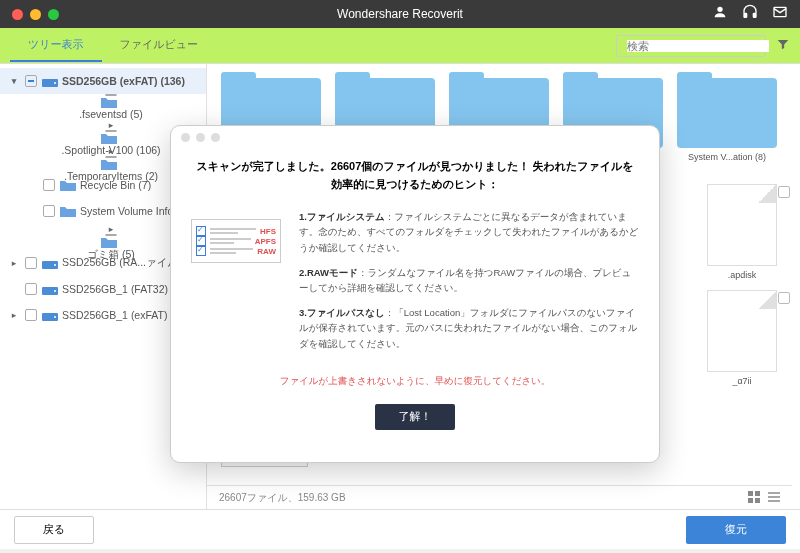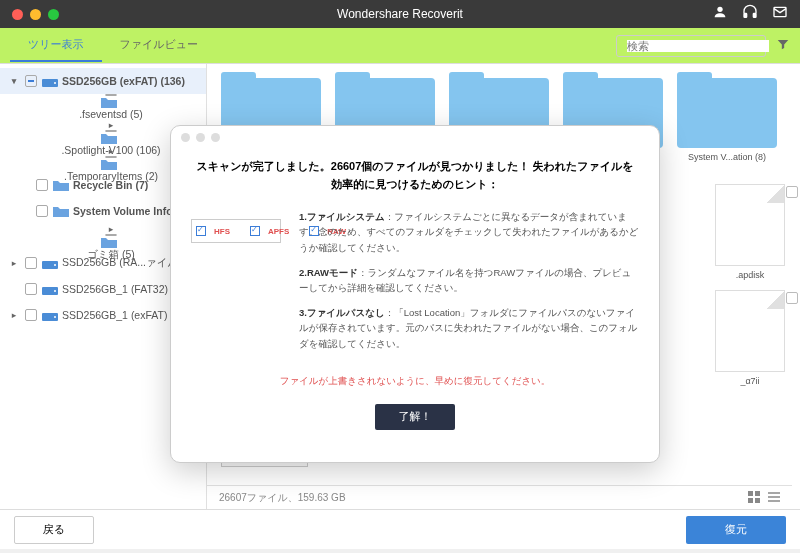--- a/index.html
+++ b/index.html
@@ -30,21 +30,21 @@
 .sidebar { width: 207px; background: #fff; border-right: 1px solid #e0e0e0; padding: 4px 0; overflow: hidden; }
 .tree-item { display: flex; align-items: center; height: 26px; padding: 0 4px 0 8px; font-size: 10.5px; color: #555; cursor: pointer; white-space: nowrap; }
 .tree-item.selected { background: #e8f0fb; font-weight: 600; }
 .tree-item .exp { width: 12px; height: 12px; display: flex; align-items: center; justify-content: center; font-size: 9px; color: #666; }
 .tree-item .cb { width: 12px; height: 12px; border: 1px solid #aaa; border-radius: 2px; margin: 0 5px; position: relative; }
 .tree-item .cb.partial::after { content: ""; position: absolute; left: 2px; right: 2px; top: 4px; height: 2px; background: #3b7dd8; }
 .tree-item .icn { width: 16px; height: 14px; margin-right: 4px; display: flex; align-items: center; }
 .drive-ic { fill: #4a8cd6; }
 .folder-ic { fill: #6aa3e0; }
 .tree-item.l1 { padding-left: 20px; flex-direction: column; }
-.tree-item.l2 { padding-left: 19px; font-weight: bold; }
+.tree-item.l2 { padding-left: 26px; }
 
 .main { flex: 1; background: #fff; position: relative; }
 .grid { display: flex; flex-wrap: wrap; gap: 14px; padding: 14px; }
 .folder-card { width: 100px; height: 92px; position: relative; }
 .folder-card .chk { position: absolute; right: 2px; top: 2px; width: 12px; height: 12px; border: 1px solid #bbb; background: #fff; border-radius: 2px; }
 .folder-shape { width: 100%; height: 70px; background: #84c5ef; border-radius: 4px; position: relative; }
 .folder-shape::before { content: ""; position: absolute; top: -6px; left: 0; width: 35px; height: 10px; background: #84c5ef; border-radius: 3px 3px 0 0; }
 .file-shape { width: 70px; height: 82px; background: #fff; border: 1px solid #ddd; margin: 0 auto; position: relative; }
 .file-shape::after { content: ""; position: absolute; right: 0; top: 0; width: 18px; height: 18px; background: linear-gradient(135deg, #fff 50%, #e0e0e0 50%); }
 .card-label { font-size: 9px; color: #555; text-align: center; margin-top: 4px; white-space: nowrap; overflow: hidden; text-overflow: ellipsis; }
@@ -57,21 +57,21 @@
 .btn-back { width: 80px; height: 28px; border: 1px solid #ccc; background: #fff; font-size: 11px; border-radius: 2px; cursor: pointer; }
 .btn-recover { width: 100px; height: 28px; background: #3b84d8; color: #fff; border: none; font-size: 11px; border-radius: 2px; cursor: pointer; margin-left: auto; }
 
 .modal-overlay { position: absolute; left: 170px; top: 125px; width: 490px; background: #fff; border: 1px solid #ccc; border-radius: 10px; box-shadow: 0 8px 30px rgba(0,0,0,0.2); z-index: 100; }
 .modal-header { height: 22px; display: flex; align-items: center; padding: 0 10px; gap: 6px; }
 .modal-header .ml { width: 9px; height: 9px; border-radius: 50%; background: #ddd; }
 .modal-body { padding: 10px 20px 16px; }
 .modal-title { font-size: 11px; font-weight: 600; text-align: center; line-height: 1.6; margin-bottom: 16px; }
 .modal-content { display: flex; gap: 18px; }
 .modal-illust { width: 90px; flex-shrink: 0; padding-top: 10px; }
-.illust-box { border: 1px solid #ccc; padding: 6px 4px; display: flex; flex-direction: row; gap: 20px; }
+.illust-box { border: 1px solid #ccc; padding: 6px 4px; display: flex; flex-direction: column; gap: 0; }
 .illust-row { display: flex; align-items: center; gap: 4px; }
 .illust-chk { width: 10px; height: 10px; border: 1px solid #3b7dd8; position: relative; }
 .illust-chk::after { content: "✓"; position: absolute; font-size: 8px; color: #3b7dd8; top: -2px; }
 .illust-lines { flex: 1; display: flex; flex-direction: column; gap: 2px; }
 .illust-line { height: 2px; background: #ccc; }
 .illust-tag { font-size: 8px; color: #e05050; font-weight: 600; }
 .modal-text { flex: 1; font-size: 9.5px; color: #555; line-height: 1.6; }
 .modal-text p { margin-bottom: 10px; }
 .modal-text b { color: #333; }
 .modal-warning { color: #e05050; font-size: 9.5px; text-align: center; margin: 14px 0 12px; }
@@ -250,21 +250,21 @@
           <div class="chk"></div>
           <div class="folder-shape"></div>
           <div class="card-label"></div>
         </div>
         <div class="folder-card">
           <div class="chk"></div>
           <div class="folder-shape"></div>
           <div class="card-label">System V...ation (8)</div>
         </div>
       </div>
-    <div style="position:absolute; right:0; top:120px; display:flex; flex-direction:column; gap:14px;" id="grid-row2">
+    <div style="position:absolute; right:8px; top:120px; display:flex; flex-direction:column; gap:14px;" id="grid-row2">
         <div class="folder-card">
           <div class="chk"></div>
           <div class="file-shape"></div>
           <div class="card-label">.apdisk</div>
         </div>
         <div class="folder-card">
           <div class="chk"></div>
           <div class="file-shape"></div>
           <div class="card-label">_α7ii</div>
         </div>

